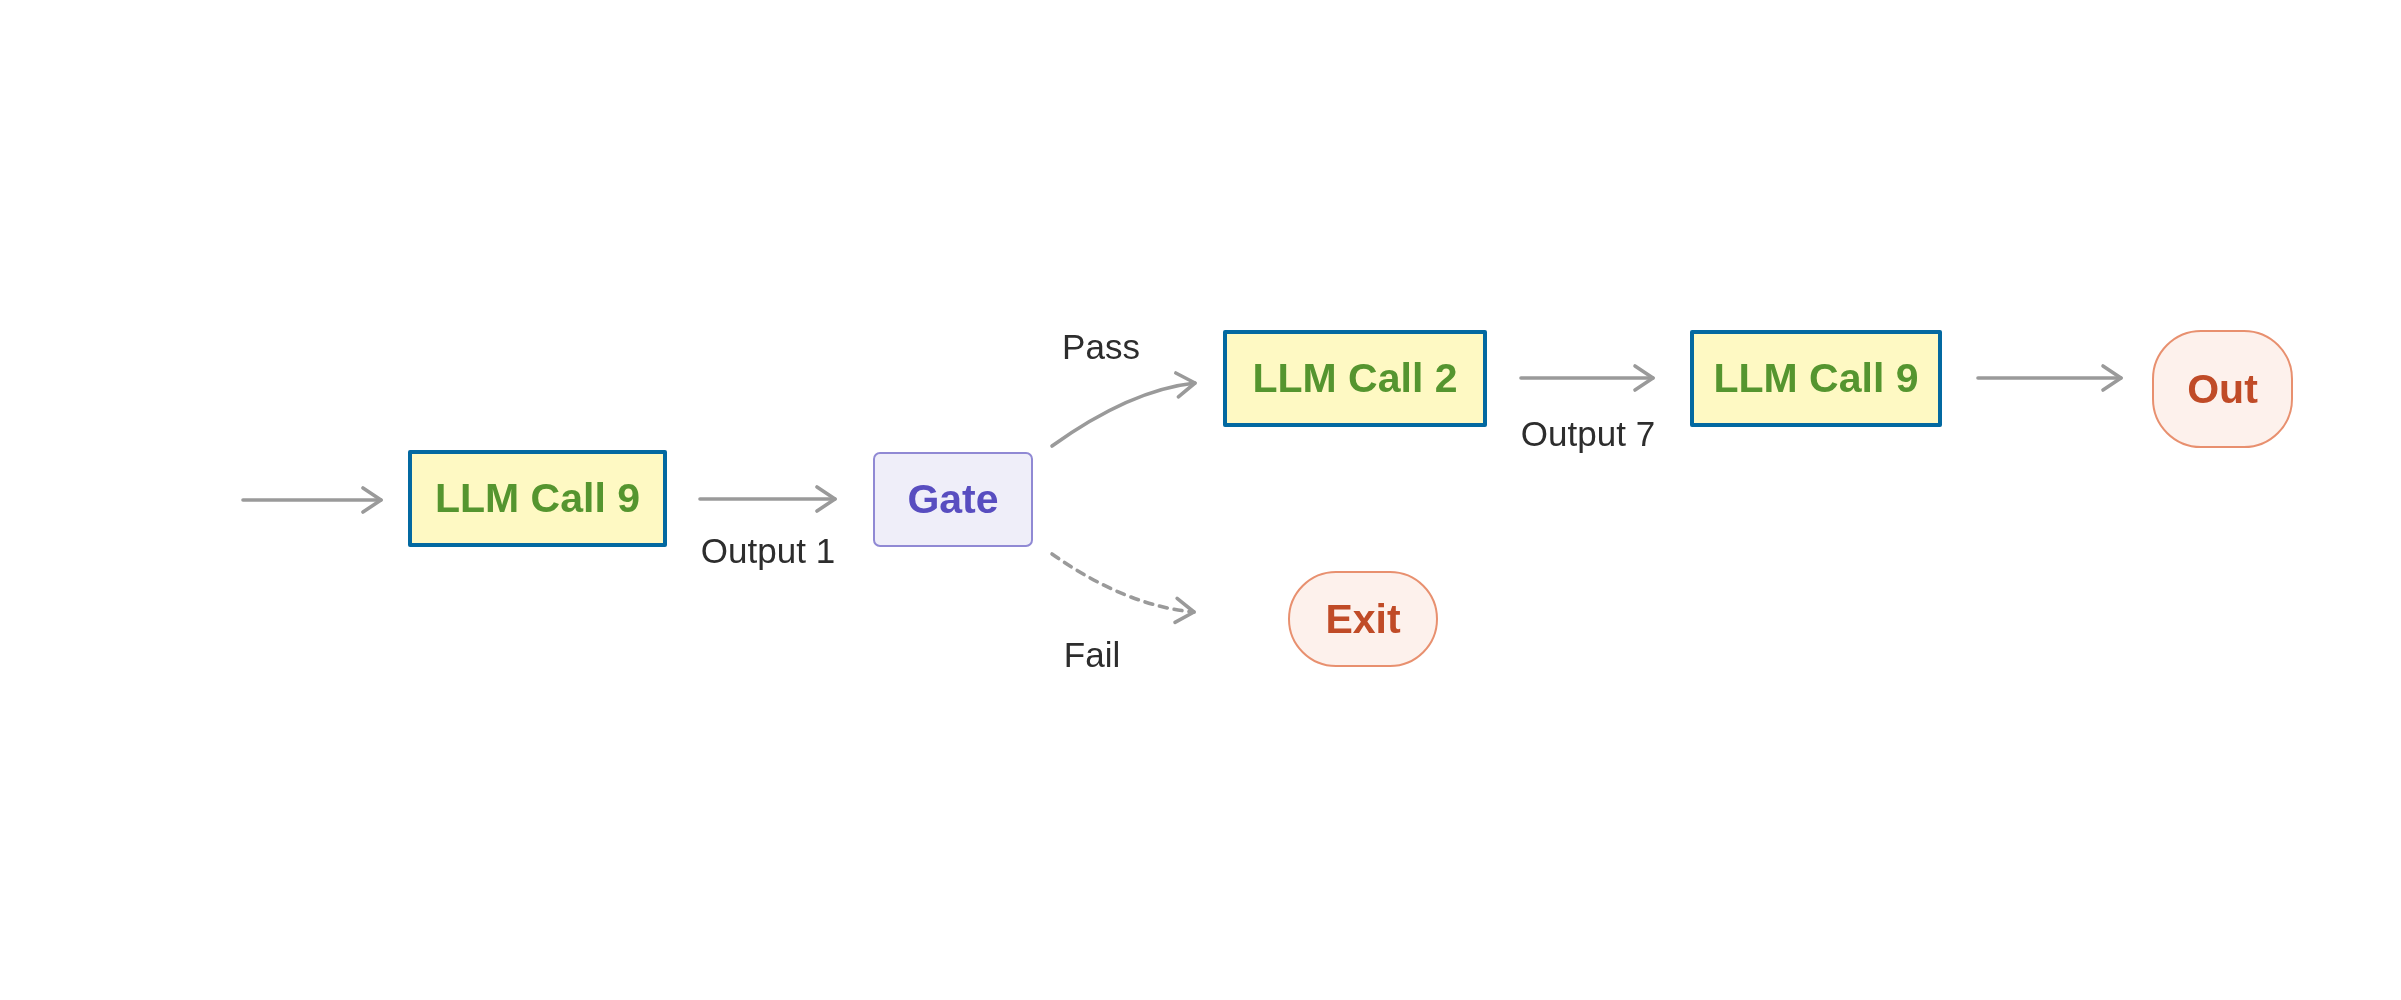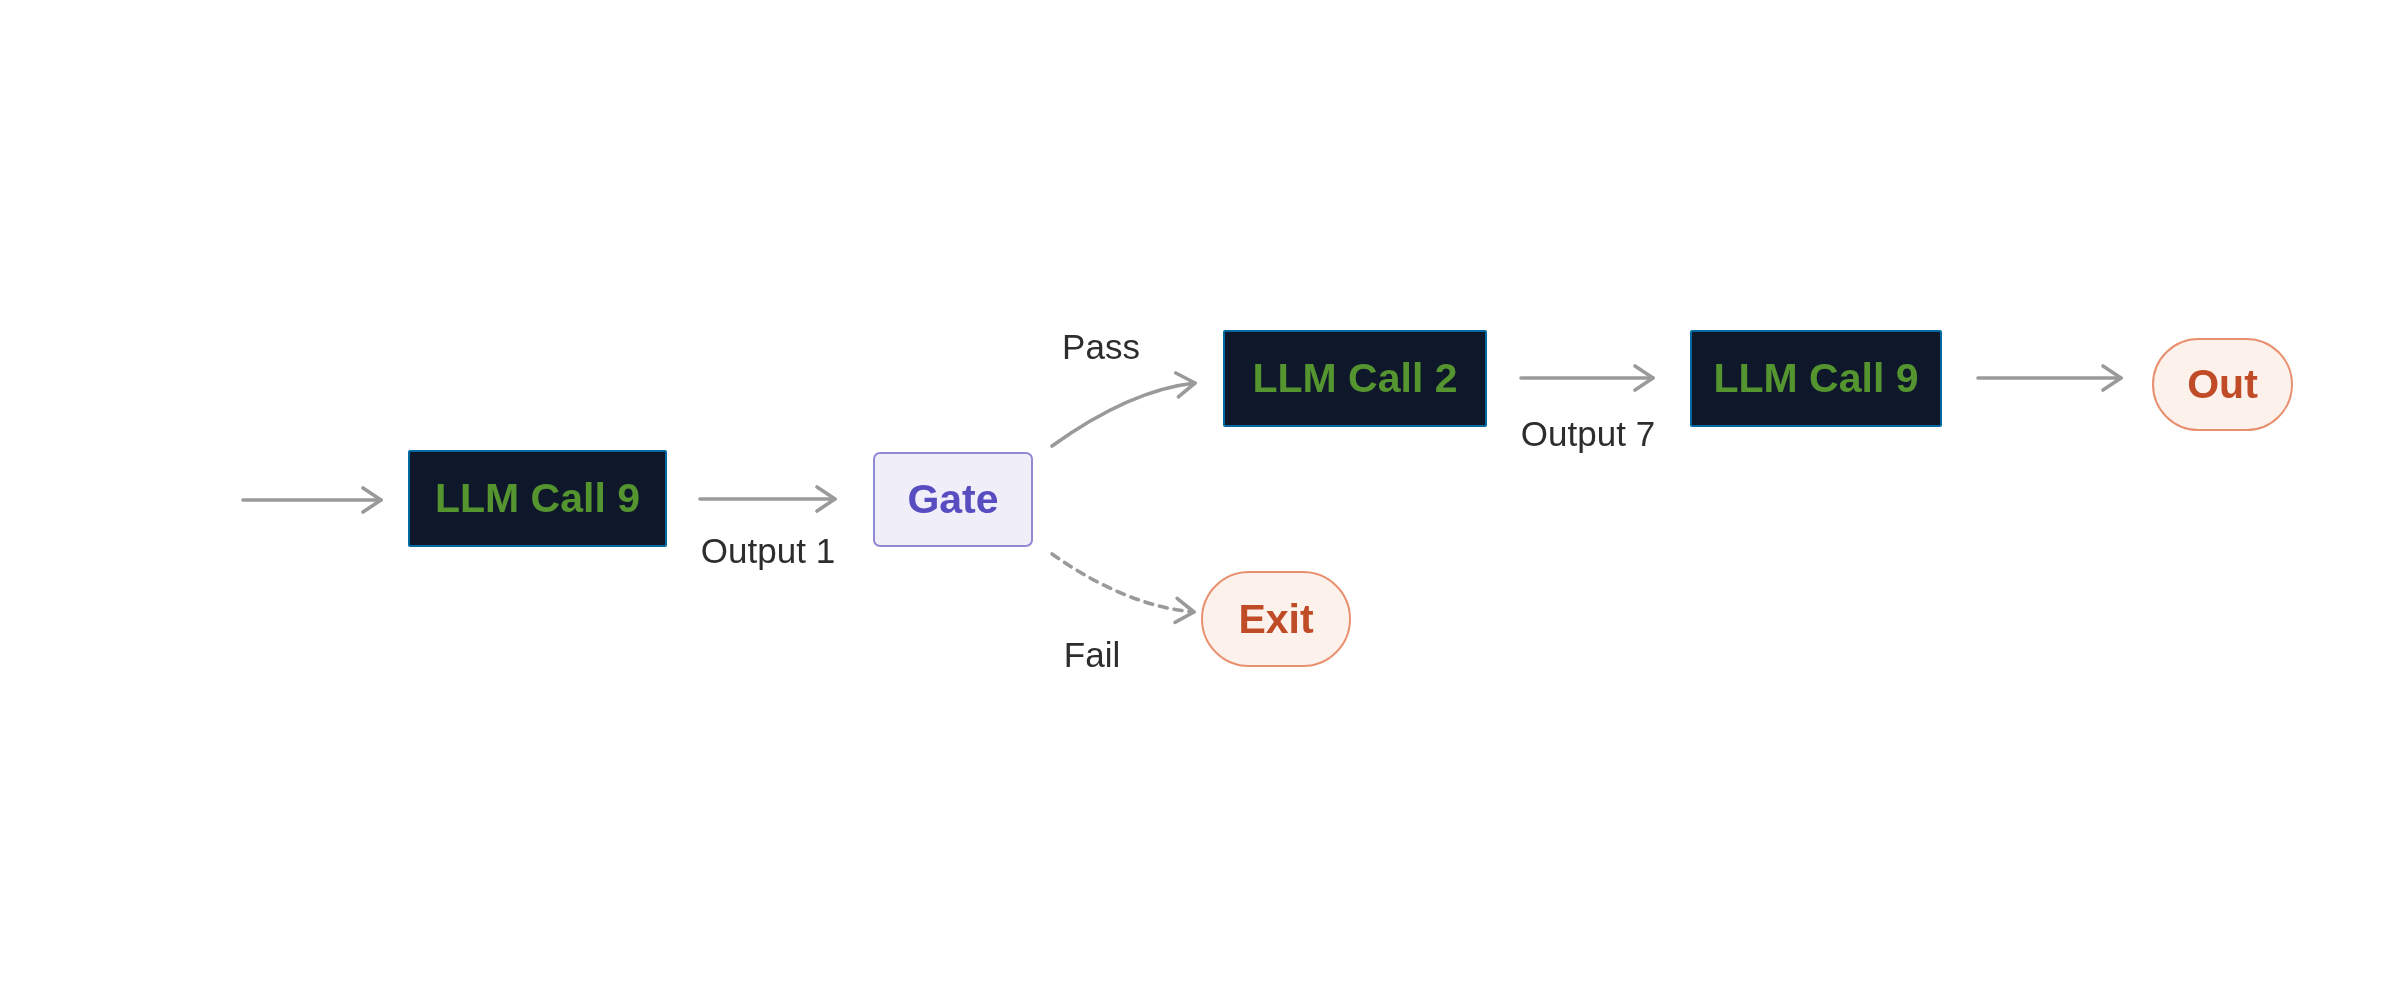--- a/index.html
+++ b/index.html
@@ -26,22 +26,22 @@
     position: absolute;
     box-sizing: border-box;
     display: flex;
     align-items: center;
     justify-content: center;
     font-weight: bold;
     font-size: 41px;
     white-space: nowrap;
   }
   .node.llm {
-    background: #0f172a;
-    border: 2px solid #0369a1;
+    background: #fef9c3;
+    border: 4px solid #0369a1;
     color: #55952f;
     border-radius: 2px;
   }
   .node.gate {
     background: #efeef9;
     border: 2px solid #9089d4;
     color: #584dc0;
     border-radius: 7px;
   }
   .node.terminal {
@@ -56,22 +56,22 @@
     color: #2d2d2d;
     white-space: nowrap;
   }
 
   
   #node-in        { left: 110px;  top: 452px; width: 108px; height: 96px; border-radius: 48px; }
   #node-llm1      { left: 408px;  top: 450px; width: 259px; height: 97px; }
   #node-gate      { left: 873px;  top: 452px; width: 160px; height: 95px; }
   #node-llm2      { left: 1223px; top: 330px; width: 264px; height: 97px; }
   #node-llm3      { left: 1690px; top: 330px; width: 252px; height: 97px; }
-  #node-out       { left: 2152px; top: 330px; width: 141px; height: 93px; border-radius: 49px; margin-top: 8px; }
-  #node-exit      { left: 1201px; top: 571px; width: 150px; height: 96px; border-radius: 48px; }
+  #node-out       { left: 2152px; top: 330px; width: 141px; height: 118px; border-radius: 49px; }
+  #node-exit      { left: 1288px; top: 571px; width: 150px; height: 96px; border-radius: 48px; }
 
   
   #label-output1 { left: 768px;  top: 551px; }
   #label-pass    { left: 1101px; top: 347px; }
   #label-fail    { left: 1092px; top: 655px; text-align: right; }
   #label-output2 { left: 1588px; top: 434px; }
 </style>
 </head>
 <body>
 

